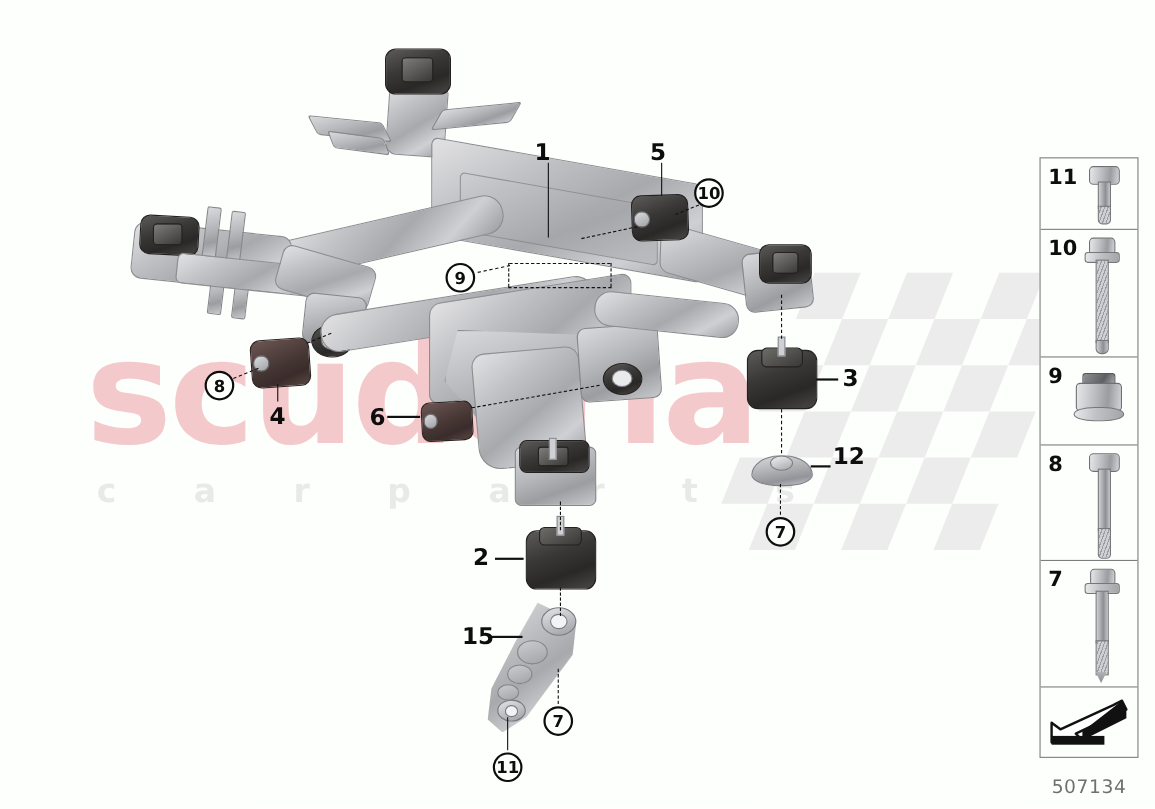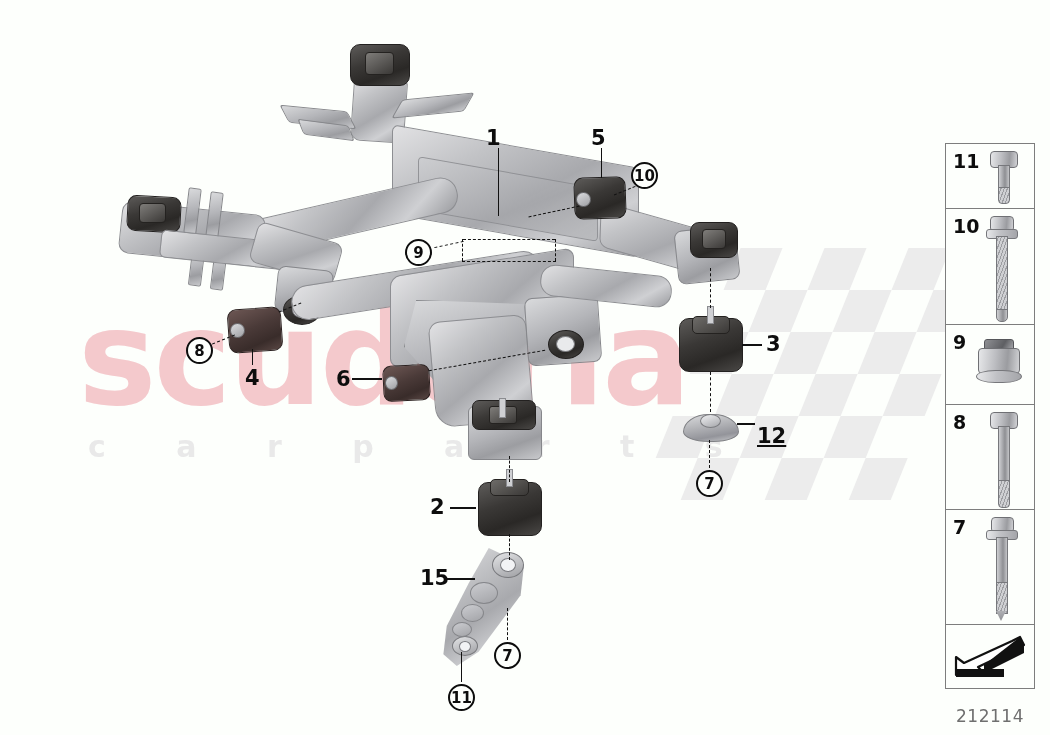--- a/index.html
+++ b/index.html
@@ -265,21 +265,21 @@
   <div class="ldr-v" style="left:461px;top:652px;height:30px;"></div>
 
   <div class="lab" style="left:486px;top:128px;">1</div>
   <div class="lab" style="left:591px;top:128px;">5</div>
   <div class="circ" style="left:631px;top:162px;">10</div>
   <div class="circ" style="left:405px;top:239px;">9</div>
   <div class="circ" style="left:186px;top:337px;">8</div>
   <div class="lab" style="left:245px;top:368px;">4</div>
   <div class="lab" style="left:336px;top:369px;">6</div>
   <div class="lab" style="left:766px;top:334px;">3</div>
-  <div class="lab" style="left:757px;top:426px;text-decoration:underline;">12</div>
+  <div class="lab" style="left:757px;top:405px;">12</div>
   <div class="circ" style="left:696px;top:470px;">7</div>
   <div class="lab" style="left:430px;top:497px;">2</div>
   <div class="lab" style="left:420px;top:568px;">15</div>
   <div class="circ" style="left:494px;top:642px;">7</div>
   <div class="circ" style="left:448px;top:684px;">11</div>
 
   <div id="legend">
 
     <div class="lrow" style="height:65px;">
       <div class="lnum">11</div>
@@ -333,15 +333,15 @@
       <div style="position:absolute;left:8px;top:10px;width:72px;height:44px;">
         <svg viewBox="0 0 72 44" width="72" height="44">
           <polygon points="66,2 70,10 24,32 30,38 2,40 2,22 10,28 58,6" fill="#ffffff" stroke="#111" stroke-width="2.2" stroke-linejoin="round"></polygon>
           <polygon points="66,2 70,10 70,18 30,38 30,30" fill="#111"></polygon>
           <rect x="2" y="34" width="48" height="8" fill="#111"></rect>
         </svg>
       </div>
     </div>
   </div>
 
-  <div id="partnum">212114</div>
+  <div id="partnum">507134</div>
 
 </div>
 
 </body></html>

